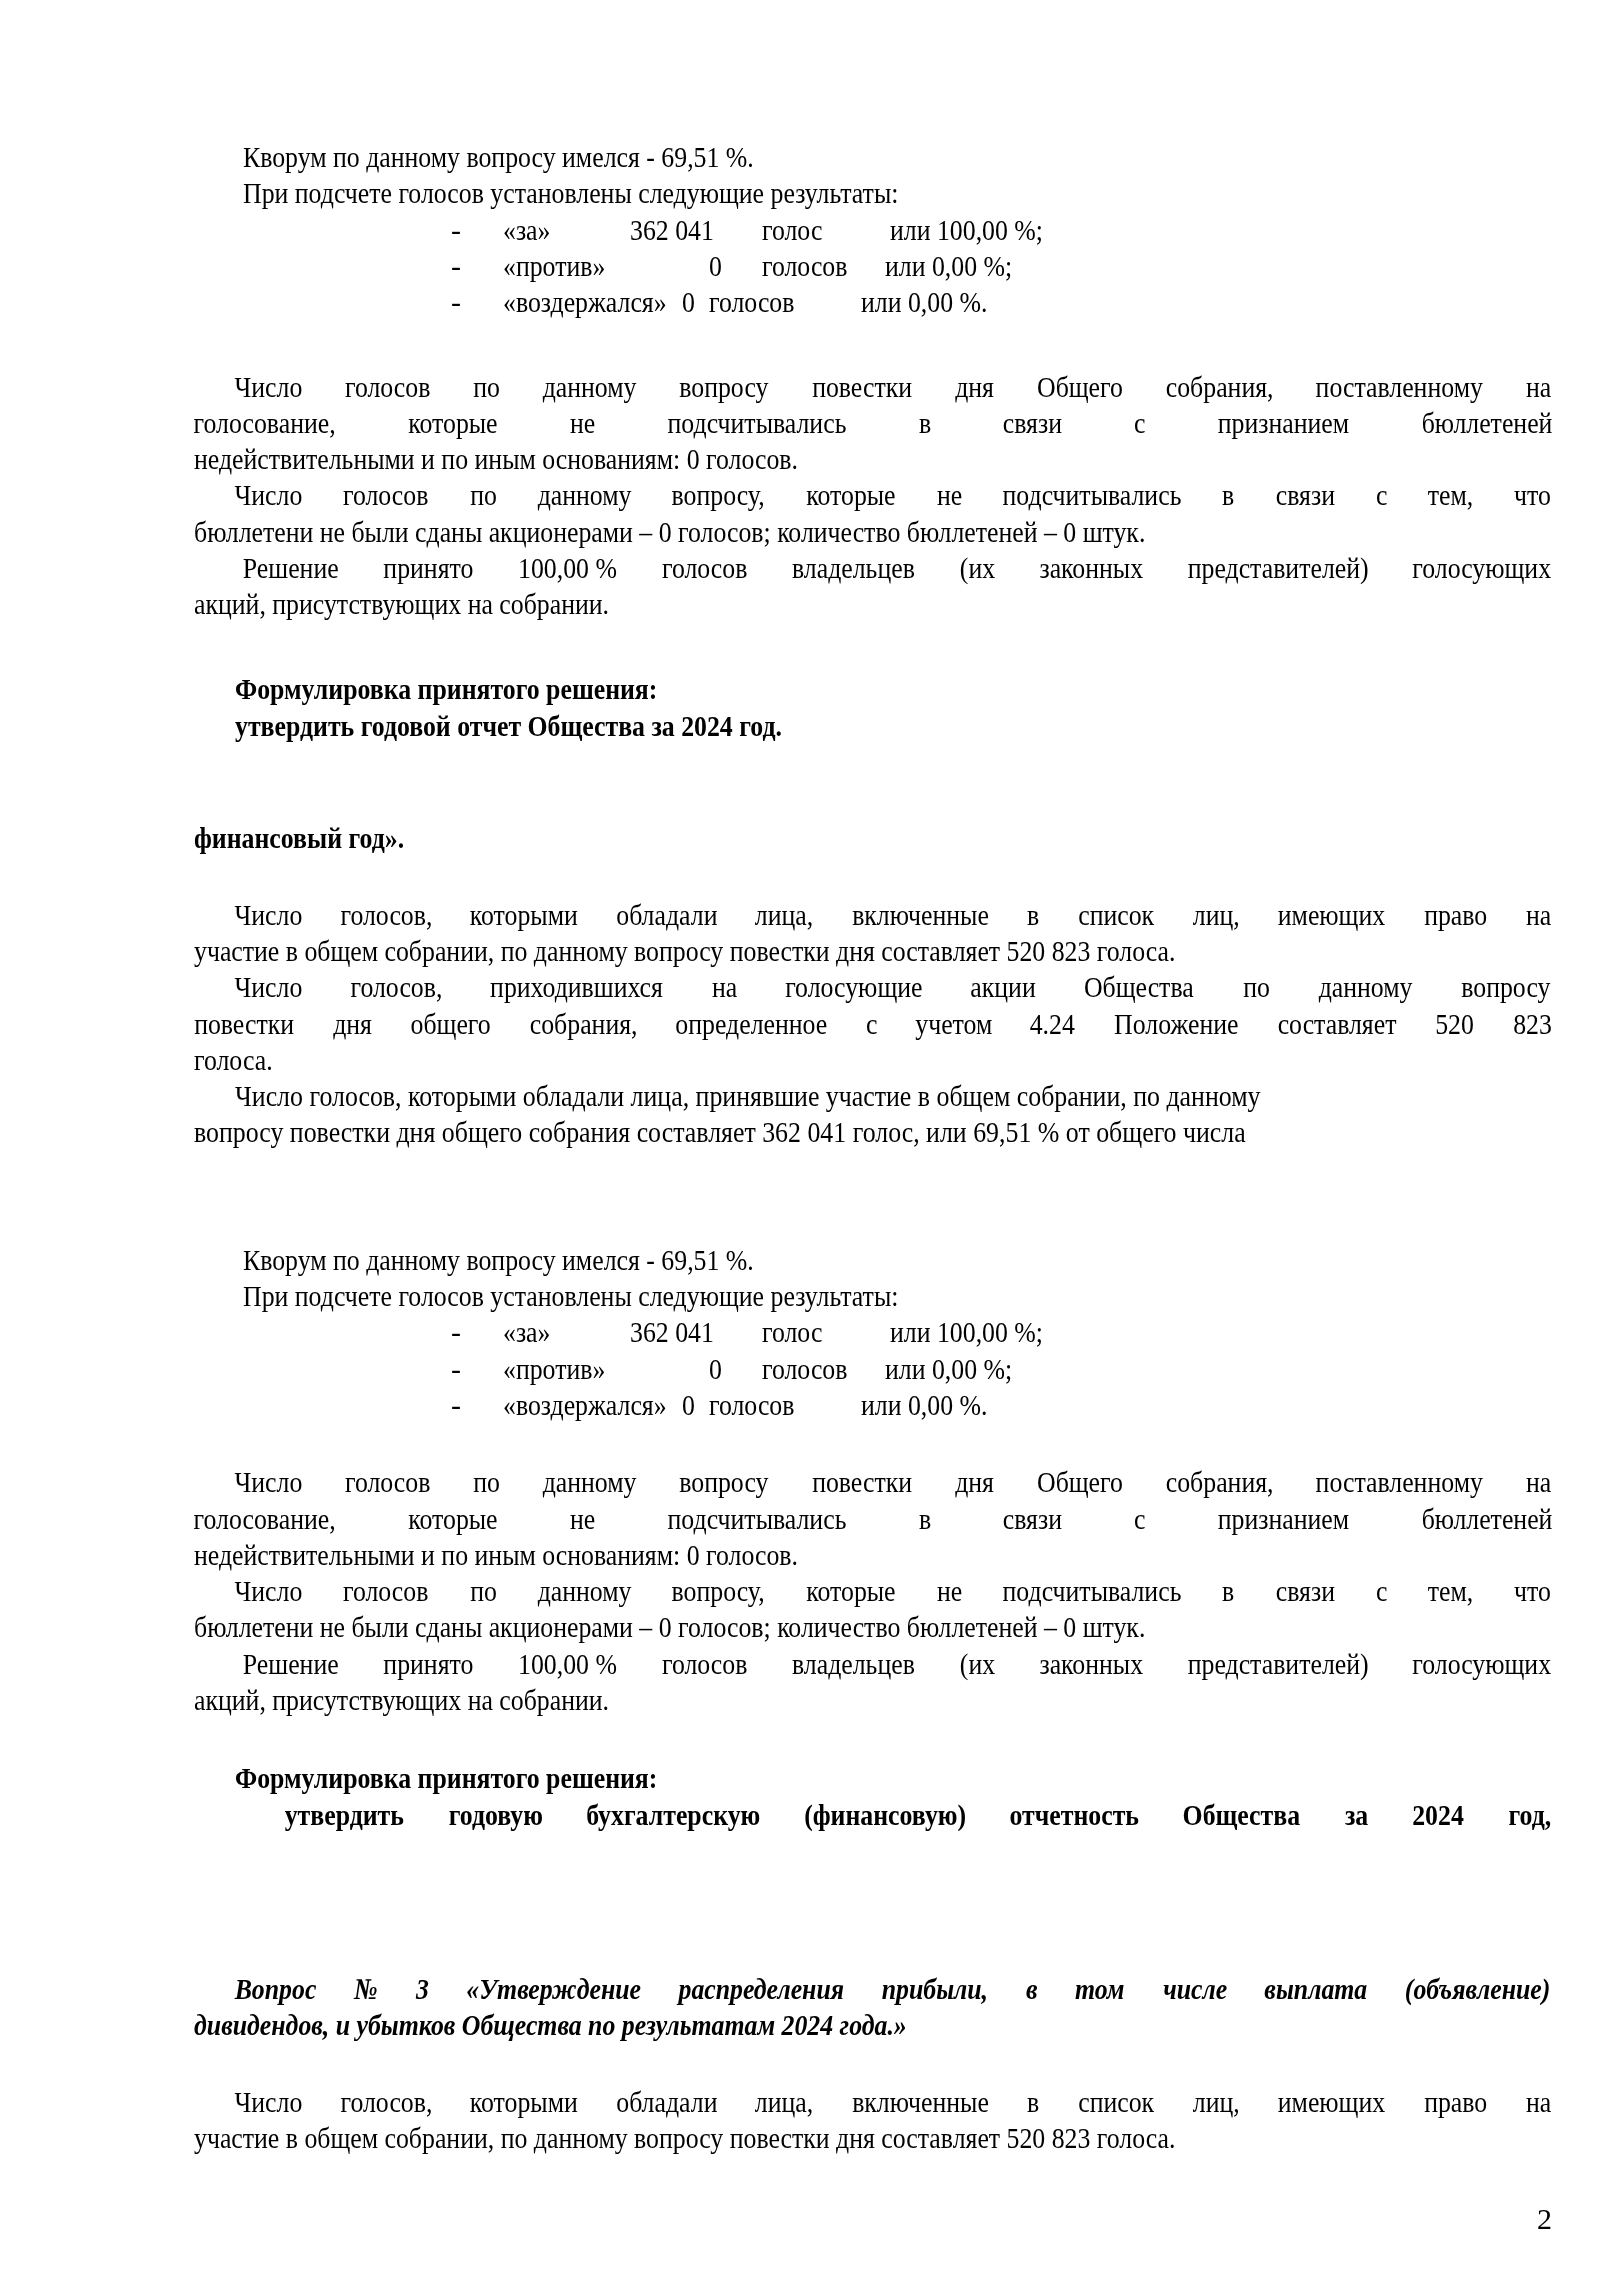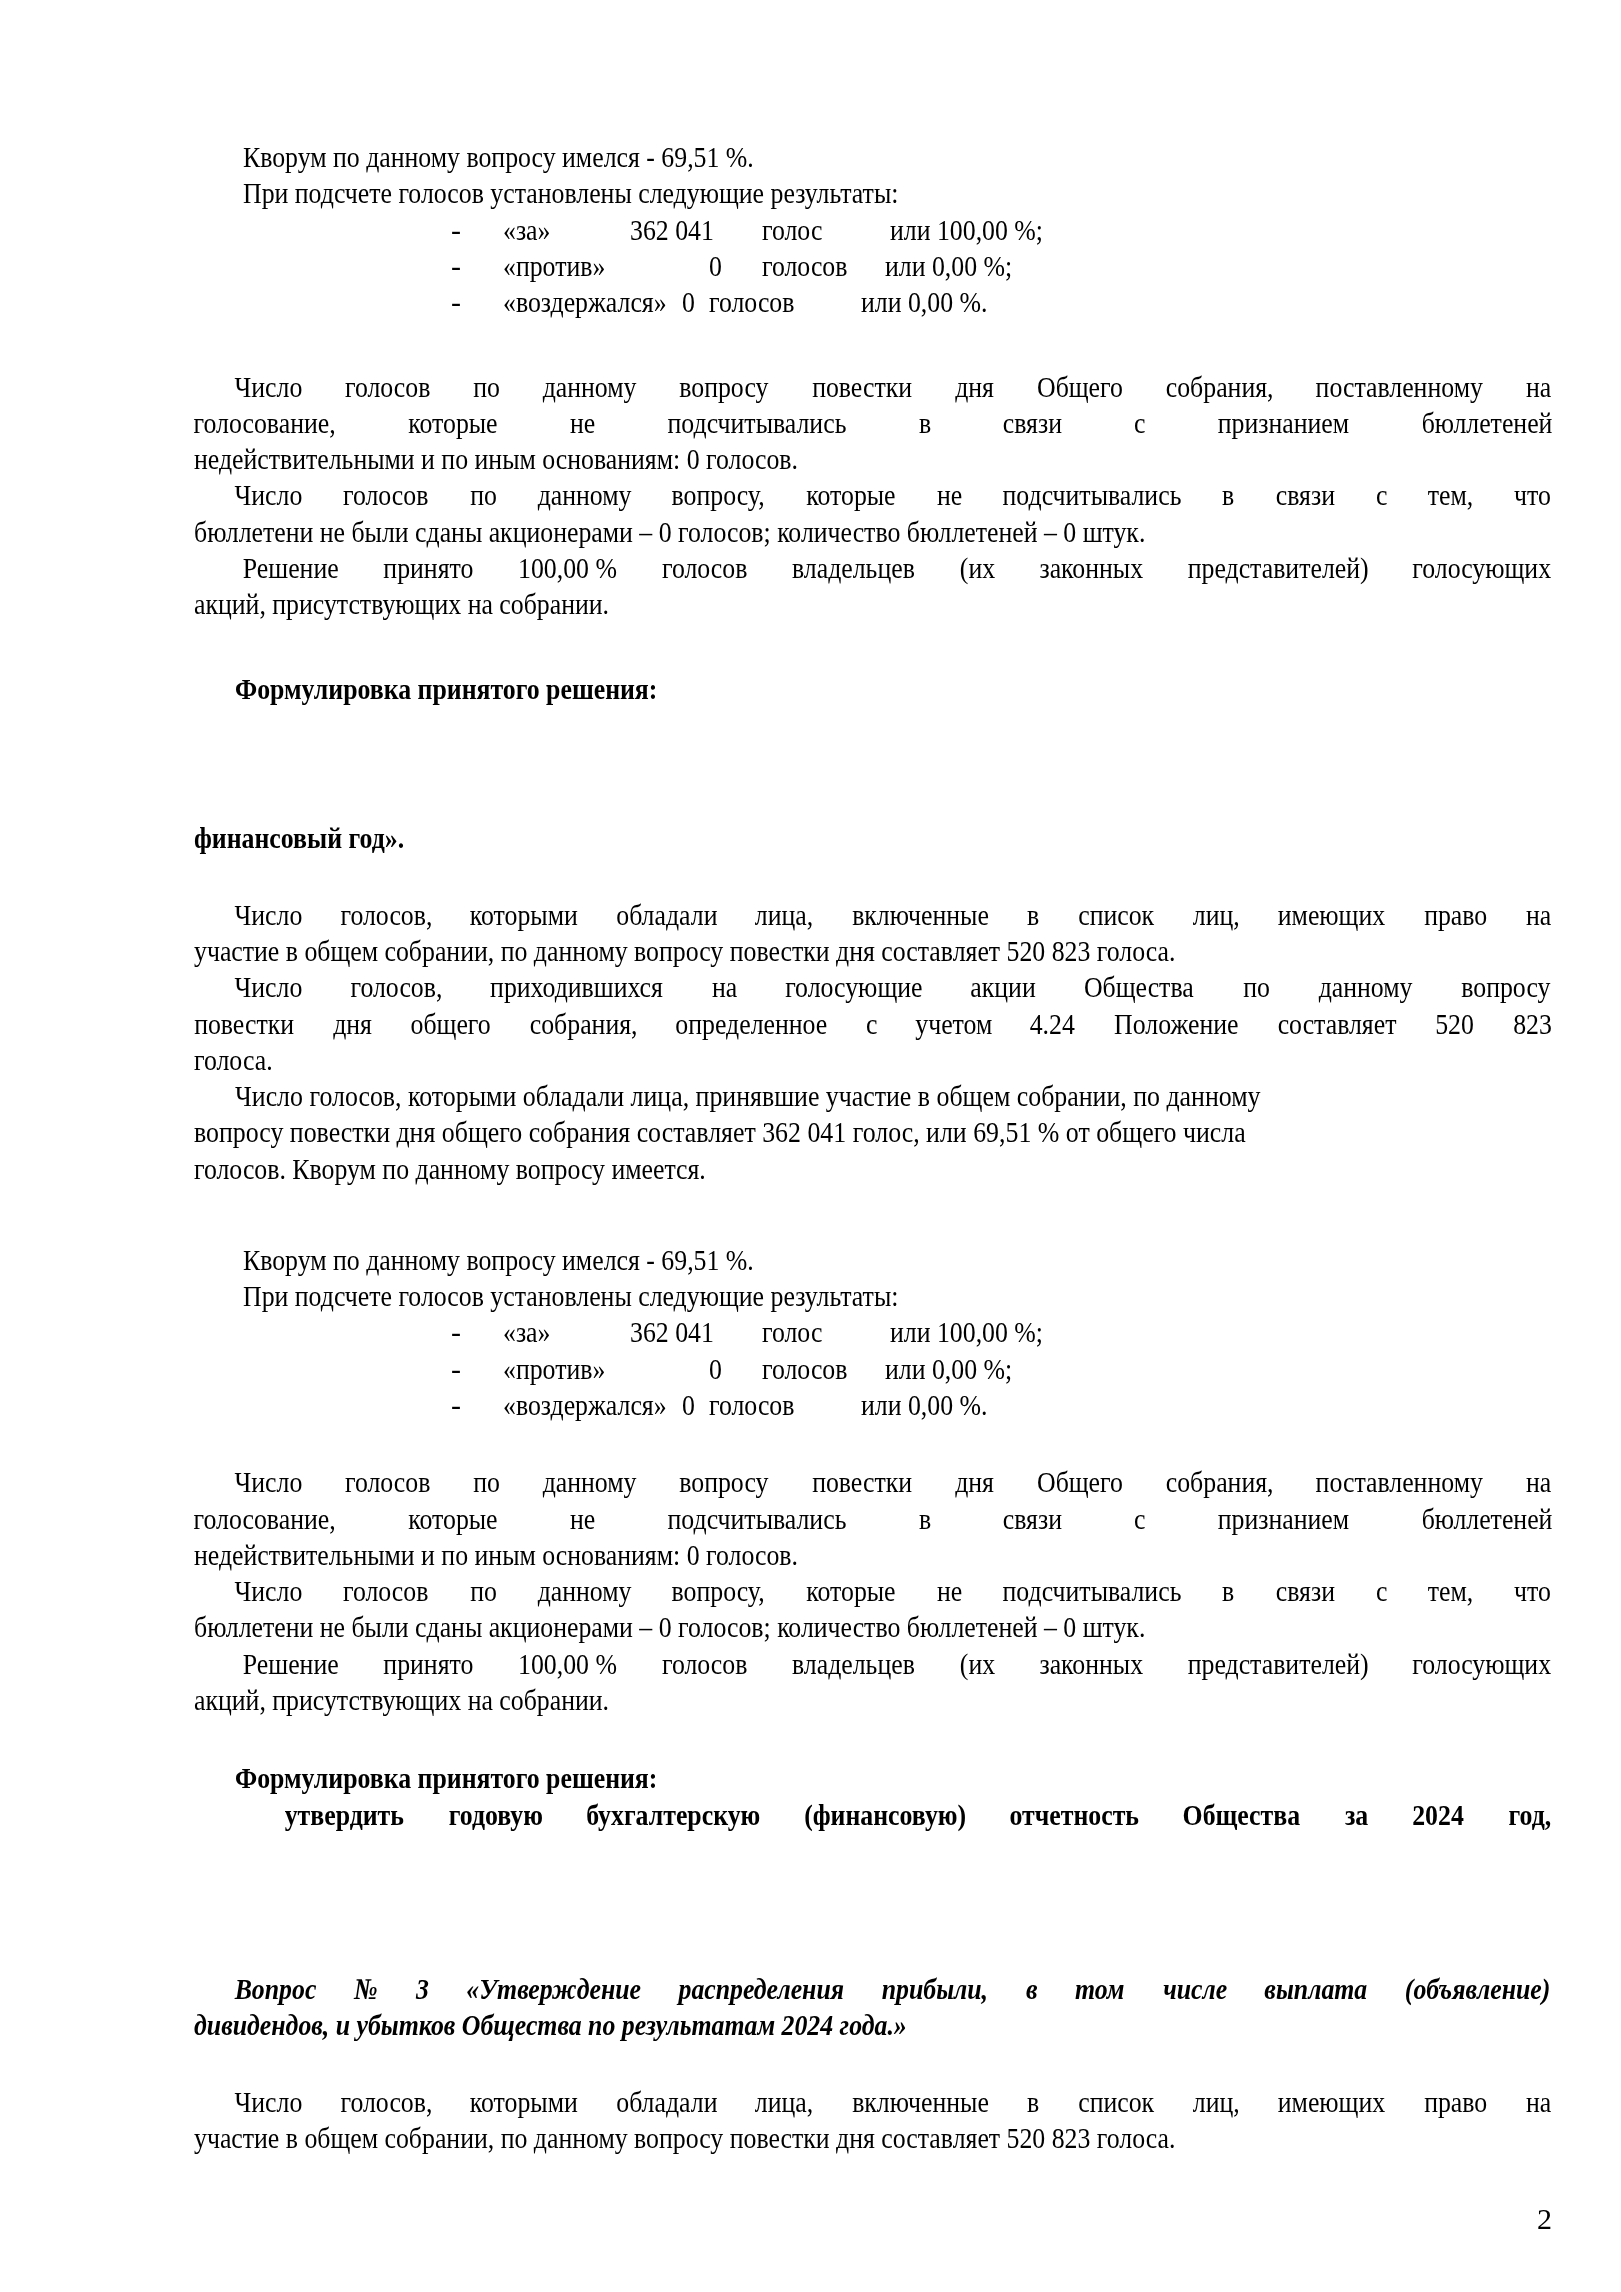--- a/index.html
+++ b/index.html
@@ -100,20 +100,21 @@
       <span style="display: inline-block; transform: scaleX(0.86); transform-origin: center center; margin: 0px -6.9px;">голосов</span>
       <span style="display: inline-block; transform: scaleX(0.86); transform-origin: center center; margin: 0px -9.8px;">владельцев</span>
       <span style="display: inline-block; transform: scaleX(0.86); transform-origin: center center; margin: 0px -2.9px;">(их</span>
       <span style="display: inline-block; transform: scaleX(0.86); transform-origin: center center; margin: 0px -8.8px;">законных</span>
       <span style="display: inline-block; transform: scaleX(0.86); transform-origin: center center; margin: 0px -14.7px;">представителей)</span>
       <span style="display: inline-block; transform: scaleX(0.86); transform-origin: center center; margin: 0px -11.8px;">голосующих</span>
     </div>
   <div class="line" style="top:586px"><span class="cond">акций, присутствующих на собрании.</span></div>
 
   <div class="line b" style="top:671px;left:41px"><span class="cond">Формулировка принятого решения:</span></div>
+  <div class="line b" style="top:708px;left:41px"><span class="cond">утвердить  годовой  отчет Общества  за 2024 год.</span></div>
 
   <div class="line b" style="top:820px"><span class="cond">финансовый год».</span></div>
 
   <div class="just" style="top:897px;padding-left:41px;width:1316px">
       <span style="display: inline-block; transform: scaleX(0.86); transform-origin: center center; margin: 0px -5.9px;">Число</span>
       <span style="display: inline-block; transform: scaleX(0.86); transform-origin: center center; margin: 0px -7.8px;">голосов,</span>
       <span style="display: inline-block; transform: scaleX(0.86); transform-origin: center center; margin: 0px -8.8px;">которыми</span>
       <span style="display: inline-block; transform: scaleX(0.86); transform-origin: center center; margin: 0px -8.8px;">обладали</span>
       <span style="display: inline-block; transform: scaleX(0.86); transform-origin: center center; margin: 0px -4.9px;">лица,</span>
       <span style="display: inline-block; transform: scaleX(0.86); transform-origin: center center; margin: 0px -10.8px;">включенные</span>
@@ -147,21 +148,20 @@
       <span style="display: inline-block; transform: scaleX(0.86); transform-origin: center center; margin: 0px -6.9px;">учетом</span>
       <span style="display: inline-block; transform: scaleX(0.86); transform-origin: center center; margin: 0px -3.9px;">4.24</span>
       <span style="display: inline-block; transform: scaleX(0.86); transform-origin: center center; margin: 0px -9.8px;">Положение</span>
       <span style="display: inline-block; transform: scaleX(0.86); transform-origin: center center; margin: 0px -9.8px;">составляет</span>
       <span style="display: inline-block; transform: scaleX(0.86); transform-origin: center center; margin: 0px -2.9px;">520</span>
       <span style="display: inline-block; transform: scaleX(0.86); transform-origin: center center; margin: 0px -2.9px;">823</span>
     </div>
   <div class="line" style="top:1042px"><span class="cond">голоса.</span></div>
   <div class="line" style="top:1078px;left:41px"><span class="cond" style="transform:scaleX(0.862)">Число голосов, которыми обладали лица, принявшие участие в общем собрании, по данному</span></div>
   <div class="line" style="top:1114px"><span class="cond" style="transform:scaleX(0.862)">вопросу повестки дня общего собрания составляет 362 041 голос, или 69,51 % от общего числа</span></div>
-  <div class="line" style="top:1151px"><span class="cond">голосов. Кворум по данному вопросу имеется.</span></div>
   <div class="line" style="top:1242px;left:49px"><span class="cond">Кворум по данному вопросу имелся - 69,51 %.</span></div>
   <div class="line" style="top:1278px;left:49px"><span class="cond">При подсчете голосов установлены следующие результаты:</span></div>
 
   <div class="vote-row" style="top:1314px;left:0;width:1358px">
     <span style="left:257px">-</span>
     <span style="left:309px" class="cond">«за»</span>
     <span style="left:436px" class="cond">362 041</span>
     <span style="left:568px" class="cond">голос</span>
     <span style="left:696px" class="cond">или 100,00 %;</span>
   </div>

